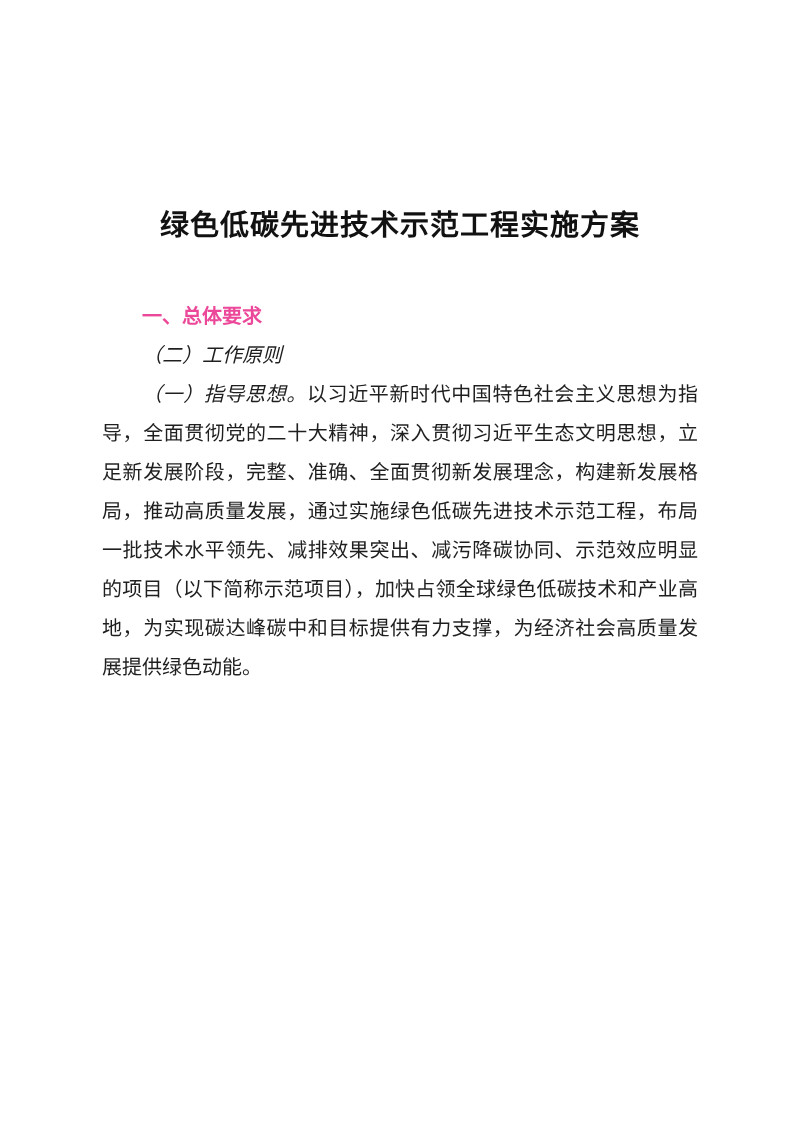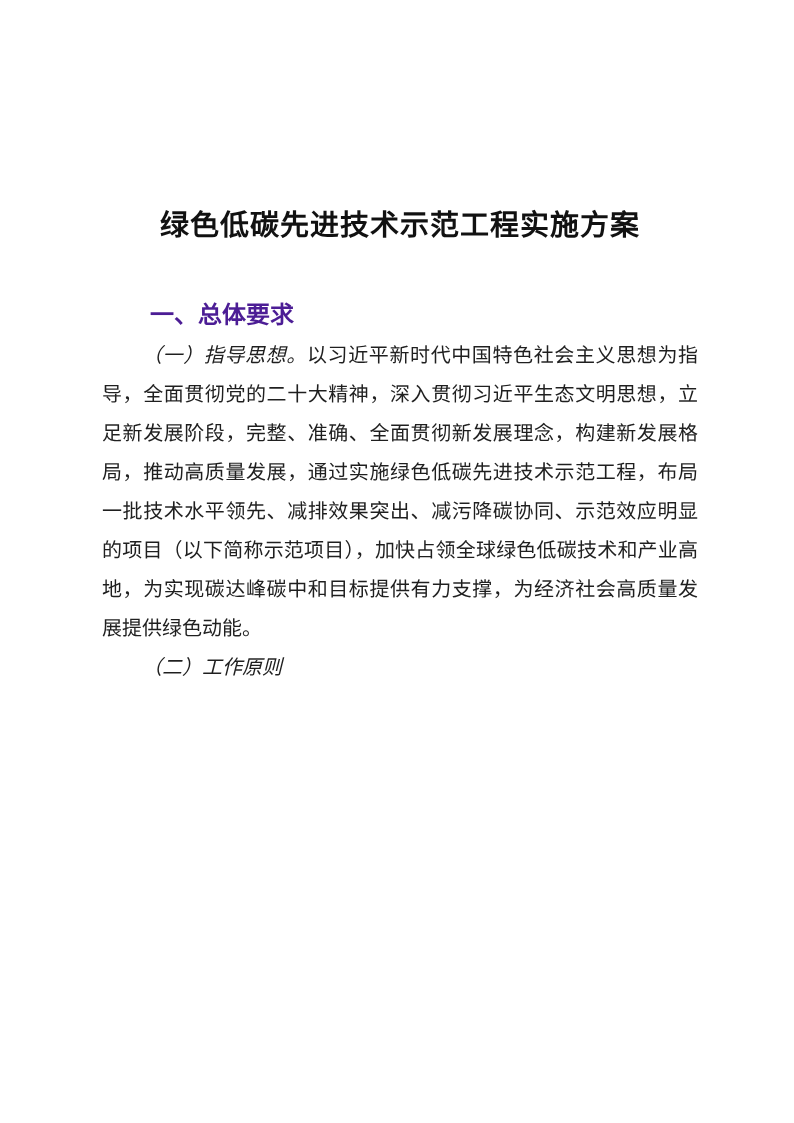--- a/index.html
+++ b/index.html
@@ -35,26 +35,26 @@
     margin: 0;
     font-size: 20px;
     line-height: 39px;
     text-align: justify;
     text-justify: inter-character;
     text-indent: 2em;
     color: #1f1f1f;
   }
   .heading-1 {
     margin: 0;
-    font-size: 24px;
+    font-size: 20px;
     line-height: 39px;
     font-weight: bold;
     text-indent: 2em;
-    font-family: Liberation Mono, monospace;
-    color: #4c1d95;
+    font-family: Liberation Sans, sans-serif;
+    color: #ec4899;
   }
   .kai {
     font-style: italic;
   }
   .page-number {
     position: absolute;
     top: 1002px;
     left: 0;
     width: 100%;
     text-align: center;
@@ -67,21 +67,21 @@
 <body>
 
 <div class="page">
   <div class="content">
 
     <h1 class="doc-title">绿色低碳先进技术示范工程实施方案</h1>
 
 
     <p class="heading-1">一、总体要求</p>
 
+    <p class="para kai">（二）工作原则</p>
+
     <p class="para"><span class="kai">（一）指导思想。</span><span>以习近平新时代中国特色社会主义思想为指导，全面贯彻党的二十大精神，深入贯彻习近平生态文明思想，立足新发展阶段，完整、准确、全面贯彻新发展理念，构建新发展格局，推动高质量发展，通过实施绿色低碳先进技术示范工程，布局一批技术水平领先、减排效果突出、减污降碳协同、示范效应明显的项目（以下简称示范项目），加快占领全球绿色低碳技术和产业高地，为实现碳达峰碳中和目标提供有力支撑，为经济社会高质量发展提供绿色动能。</span></p>
-
-    <p class="para kai">（二）工作原则</p>
 
 
   </div>
 
   <div class="page-number">1</div>
 </div>
 
 </body></html>

